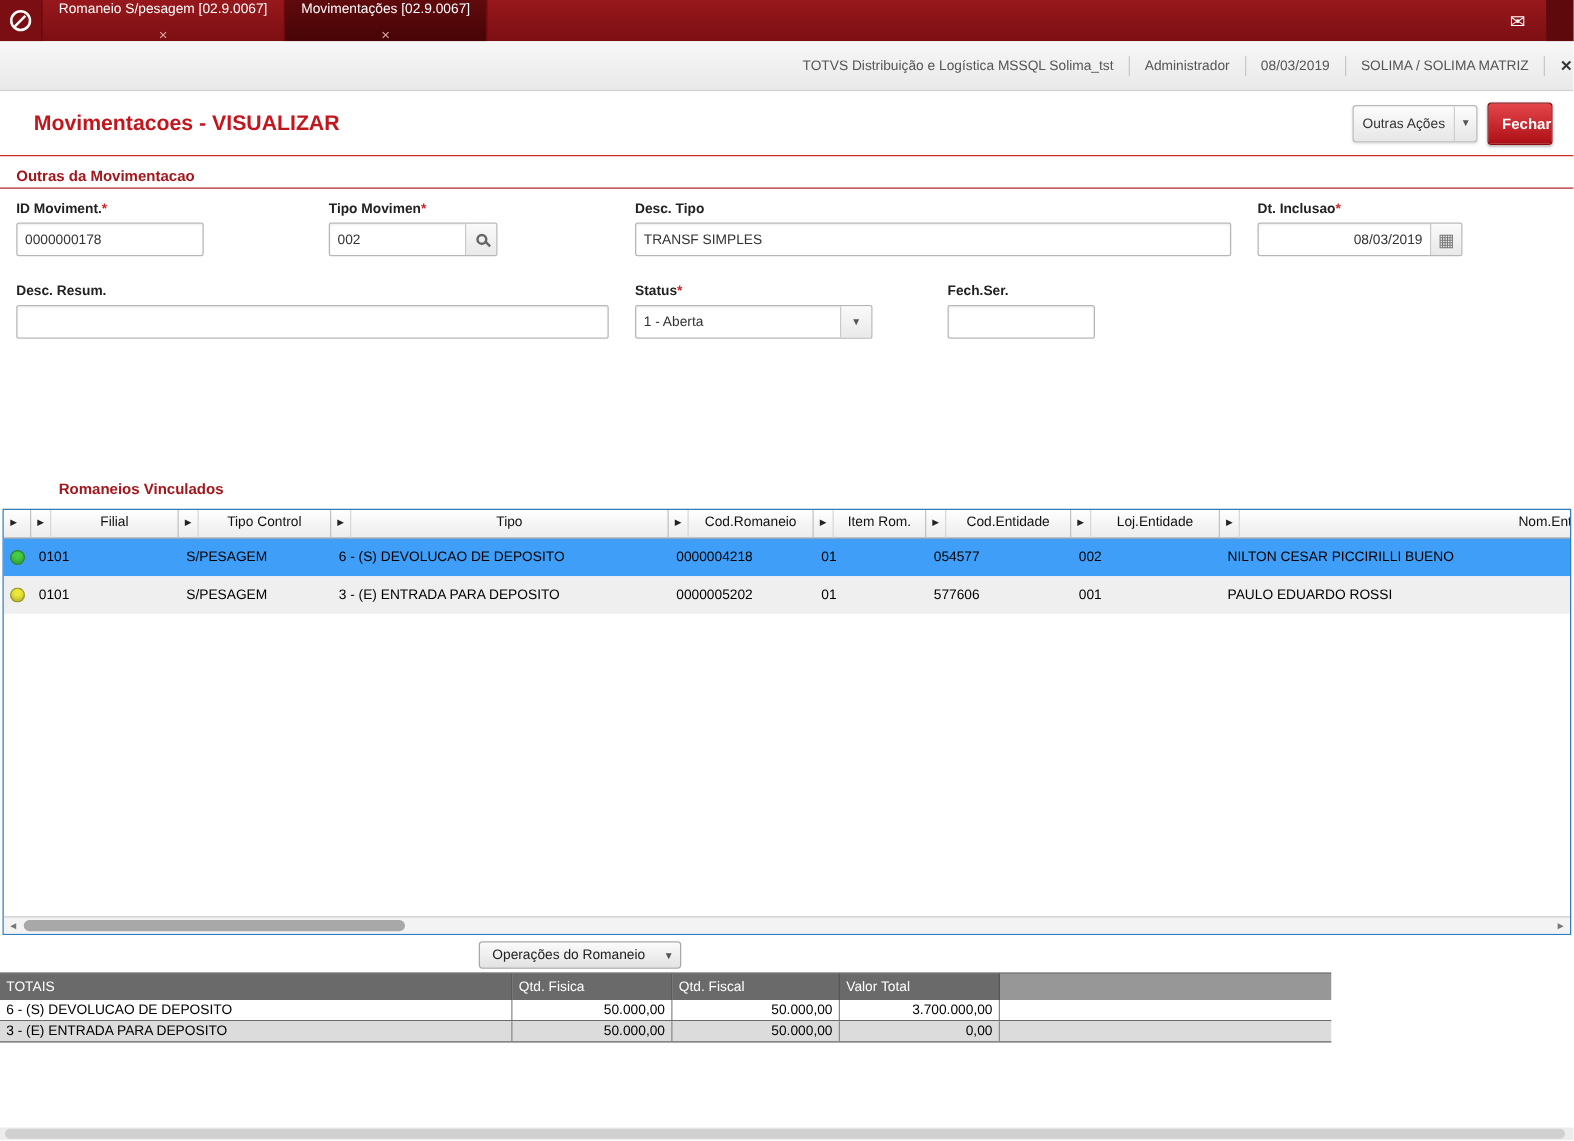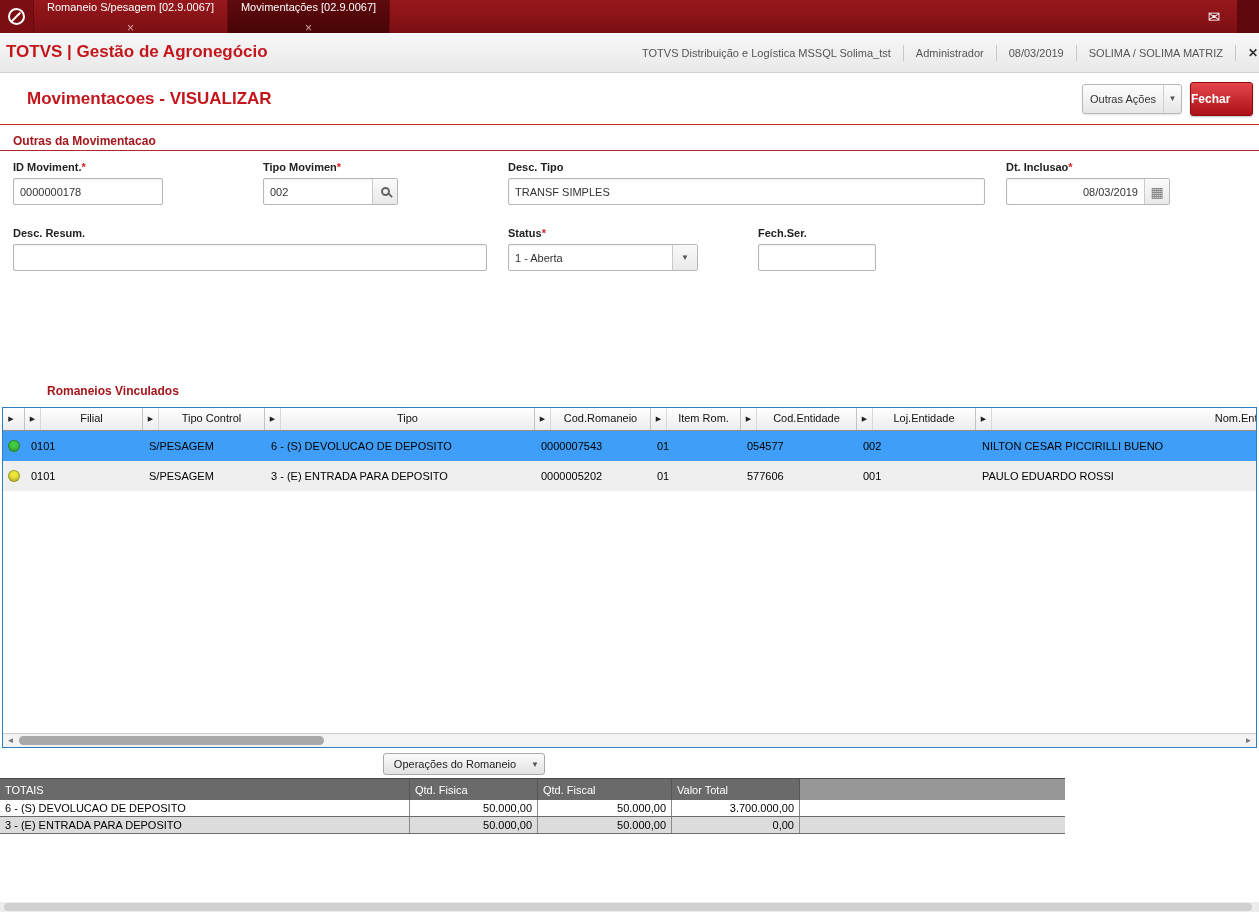--- a/index.html
+++ b/index.html
@@ -37,23 +37,23 @@
   
   .titlebar { position:absolute; top:73px; left:0; width:100%; height:52px; background:#fff;
               border-bottom:1px solid #c93027; }
   .page-title { position:absolute; left:27px; top:16px; font-size:17px; font-weight:700; color:#c3161c; }
   .outras-btn { position:absolute; left:1082px; top:11px; width:100px; height:30px;
                 background:linear-gradient(#fdfdfd,#e6e6e6); border:1px solid #b9b9b9; border-radius:3px;
                 font-size:11px; color:#333; display:flex; align-items:center; cursor:pointer;
                 box-shadow:0 1px 2px rgba(0,0,0,0.12); }
   .outras-btn .lbl { flex:1; text-align:center; }
   .outras-btn .caret { width:18px; text-align:center; color:#555; font-size:8px; border-left:1px solid #cfcfcf; line-height:28px; }
-  .fechar-btn { position:absolute; left:1190px; top:9px; width:63px; height:34px;
+  .fechar-btn { position:absolute; left:1190px; top:9px; width:52px; height:34px;
                 background:linear-gradient(#e4464b,#ac0f15); border:1px solid #8c0c11; border-radius:3px;
-                color:#fff; font-weight:700; font-size:12px; text-align:left; line-height:32px; cursor:pointer;
+                color:#fff; font-weight:700; font-size:12px; text-align:right; line-height:32px; cursor:pointer;
                 box-shadow:0 1px 2px rgba(0,0,0,0.25); }
 
   
   .sec-title { position:absolute; font-size:12px; font-weight:700; color:#a4161b; white-space:nowrap; }
   .sec-underline { position:absolute; left:0; width:100%; border-top:1px solid #b3272c; }
   .fld-label { position:absolute; font-size:11px; font-weight:700; color:#222; white-space:nowrap; }
   .req { color:#d21f26; }
   .fld { position:absolute; height:27px; border:1px solid #b7b7b7; border-radius:2px; background:#fff;
          display:flex; box-shadow:inset 0 1px 2px rgba(0,0,0,0.07); overflow:hidden; }
   .fld input { flex:1; min-width:0; border:none; outline:none; background:transparent;
@@ -134,21 +134,20 @@
       <span class="close">×</span>
     </div>
     <div class="topbar-spacer"></div>
     <div class="mail-box">
       <span>✉</span>
     </div>
     <div class="edge-box"></div>
   </div>
 
   <div class="appheader">
-    <div class="brand">TOTVS | Gestão de Agronegócio</div>
     <div class="header-right">
       <div class="hr-item first">TOTVS Distribuição e Logística MSSQL Solima_tst</div>
       <div class="hr-item">Administrador</div>
       <div class="hr-item">08/03/2019</div>
       <div class="hr-item">SOLIMA / SOLIMA MATRIZ</div>
       <div class="hr-item exit-item">
         <span class="exit-x">✕</span>
 
       </div>
     </div>
@@ -265,21 +264,21 @@
       </div>
     </div>
 
     <div class="grow" style="background-color: rgb(63, 158, 248);">
       <div class="cell mk w0">
         <span class="dot" style="background-color: rgb(68, 204, 68);"></span>
       </div>
       <div class="cell w1">0101</div>
       <div class="cell w2">S/PESAGEM</div>
       <div class="cell w3">6 - (S) DEVOLUCAO DE DEPOSITO</div>
-      <div class="cell w4">0000007543</div>
+      <div class="cell w4">0000004218</div>
       <div class="cell w5">01</div>
       <div class="cell w6">054577</div>
       <div class="cell w7">002</div>
       <div class="cell w8">NILTON CESAR PICCIRILLI BUENO</div>
     </div>
 
     <div class="grow alt">
       <div class="cell mk w0">
         <span class="dot" style="background-color: rgb(236, 232, 56);"></span>
       </div>

